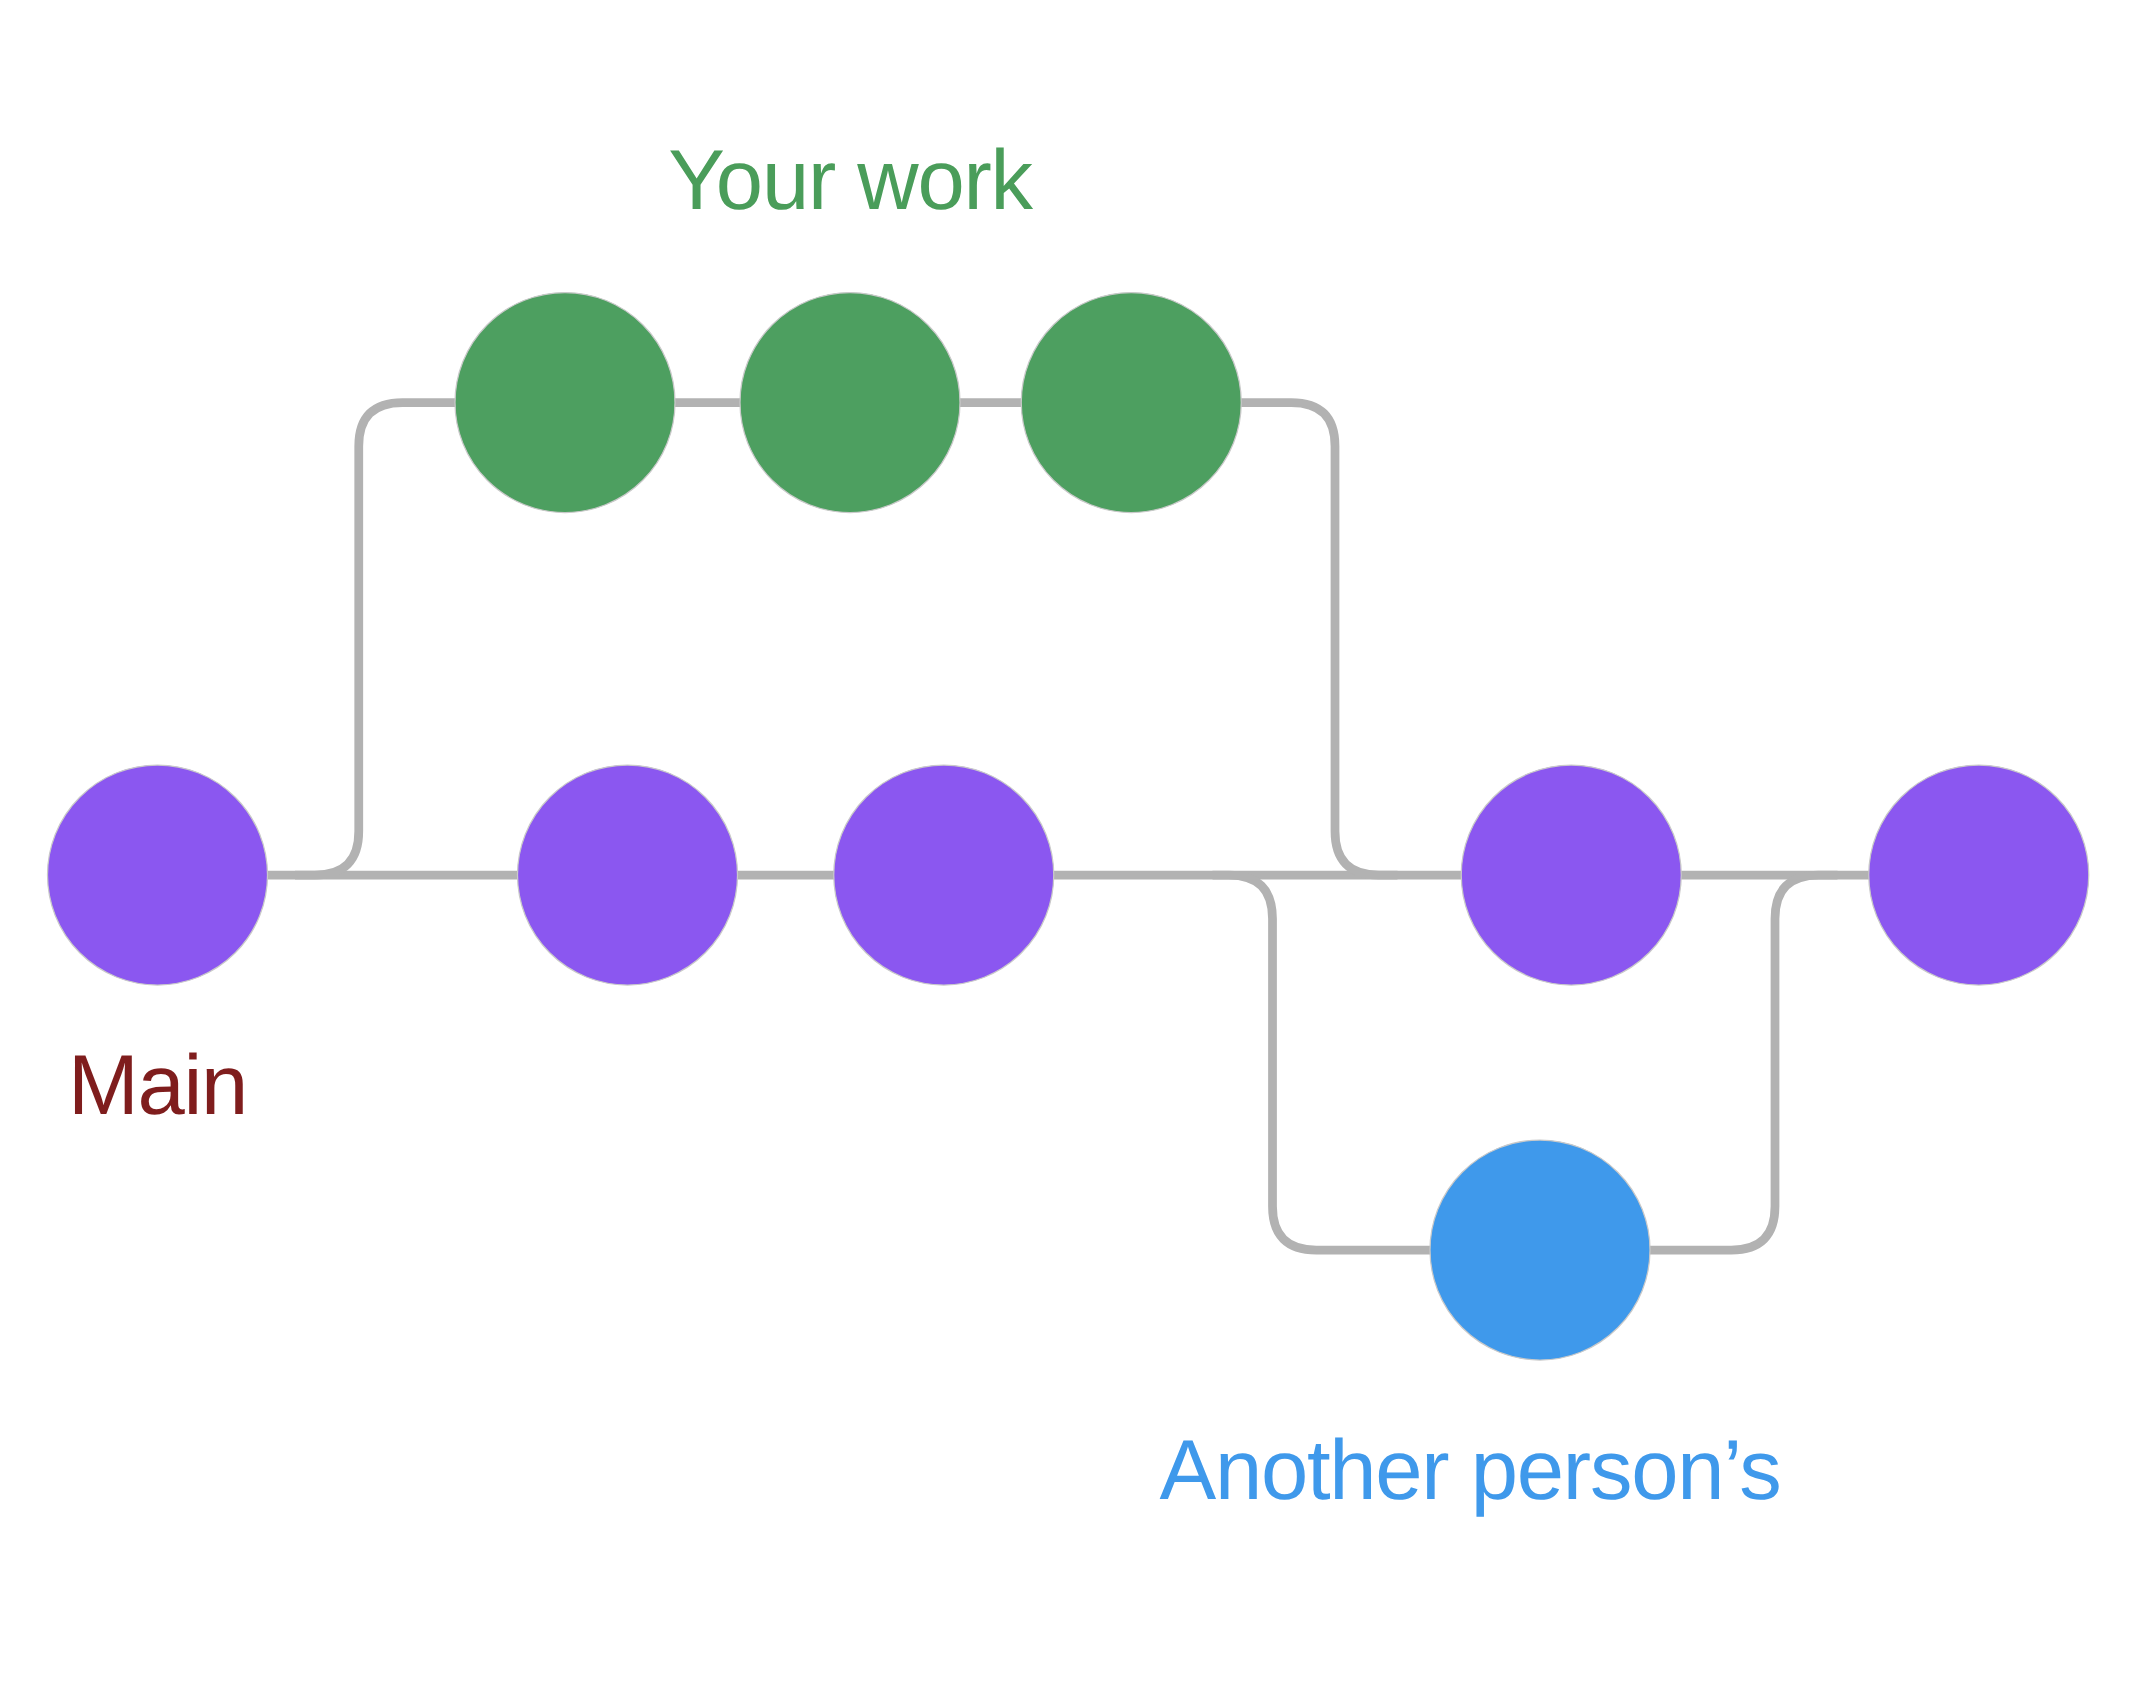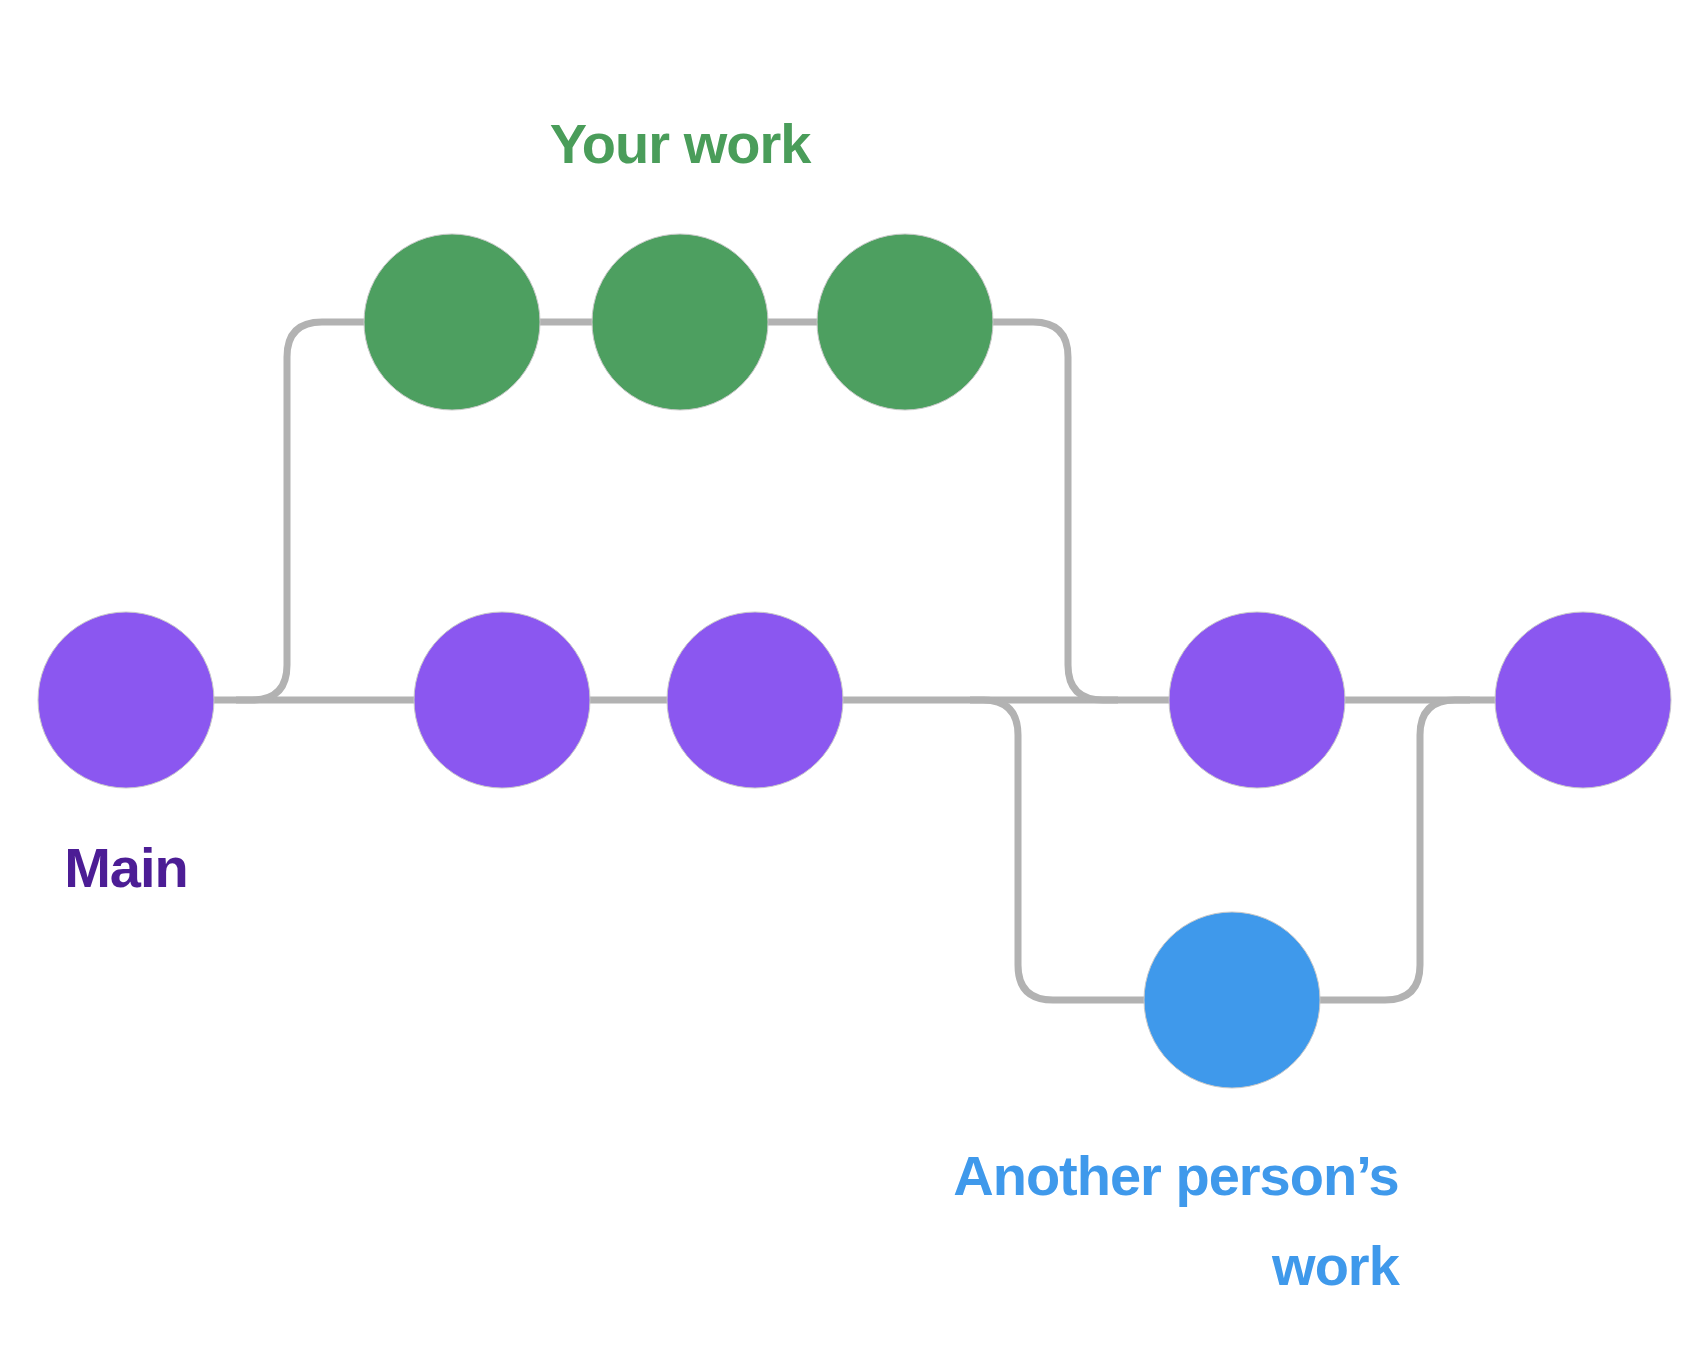--- a/index.html
+++ b/index.html
@@ -18,26 +18,26 @@
   .graph-svg {
     position: absolute;
     left: 0;
     top: 0;
     width: 1706px;
     height: 1352px;
   }
   .branch-label {
     position: absolute;
     transform: translateX(-50%);
-    font-weight: 700;
-    font-size: 56px;
+    font-weight: 400;
+    font-size: 68px;
     letter-spacing: -1px;
     line-height: 90px;
     white-space: nowrap;
-    text-align: right;
+    text-align: left;
   }
   .label-your-work { left: 680px; top: 99px; }
   .label-main      { left: 126px; top: 823px; }
   .label-another   { left: 1176px; top: 1131px; }
 </style>
 </head>
 <body>
 
 <div class="canvas">
 
@@ -51,20 +51,19 @@
       <circle cx="1257" cy="700" r="88" fill="#8b57f0" stroke="#c9c9c9" stroke-width="1"></circle>
       <circle cx="1583" cy="700" r="88" fill="#8b57f0" stroke="#c9c9c9" stroke-width="1"></circle>
       <circle cx="452" cy="322" r="88" fill="#4d9f60" stroke="#c9c9c9" stroke-width="1"></circle>
       <circle cx="680" cy="322" r="88" fill="#4d9f60" stroke="#c9c9c9" stroke-width="1"></circle>
       <circle cx="905" cy="322" r="88" fill="#4d9f60" stroke="#c9c9c9" stroke-width="1"></circle>
       <circle cx="1232" cy="1000" r="88" fill="#3f99eb" stroke="#c9c9c9" stroke-width="1"></circle>
     </svg>
 
   <div class="branch-label label-your-work" style="color: rgb(74, 157, 90);">Your work</div>
 
-  <div class="branch-label label-main" style="color: #4c1d95;">Main</div>
+  <div class="branch-label label-main" style="color: #7f1d1d;">Main</div>
 
   <div class="branch-label label-another" style="color: rgb(63, 153, 235);">
     <div>Another person’s</div>
-    <div>work</div>
   </div>
 
 </div>
 
 </body></html>

